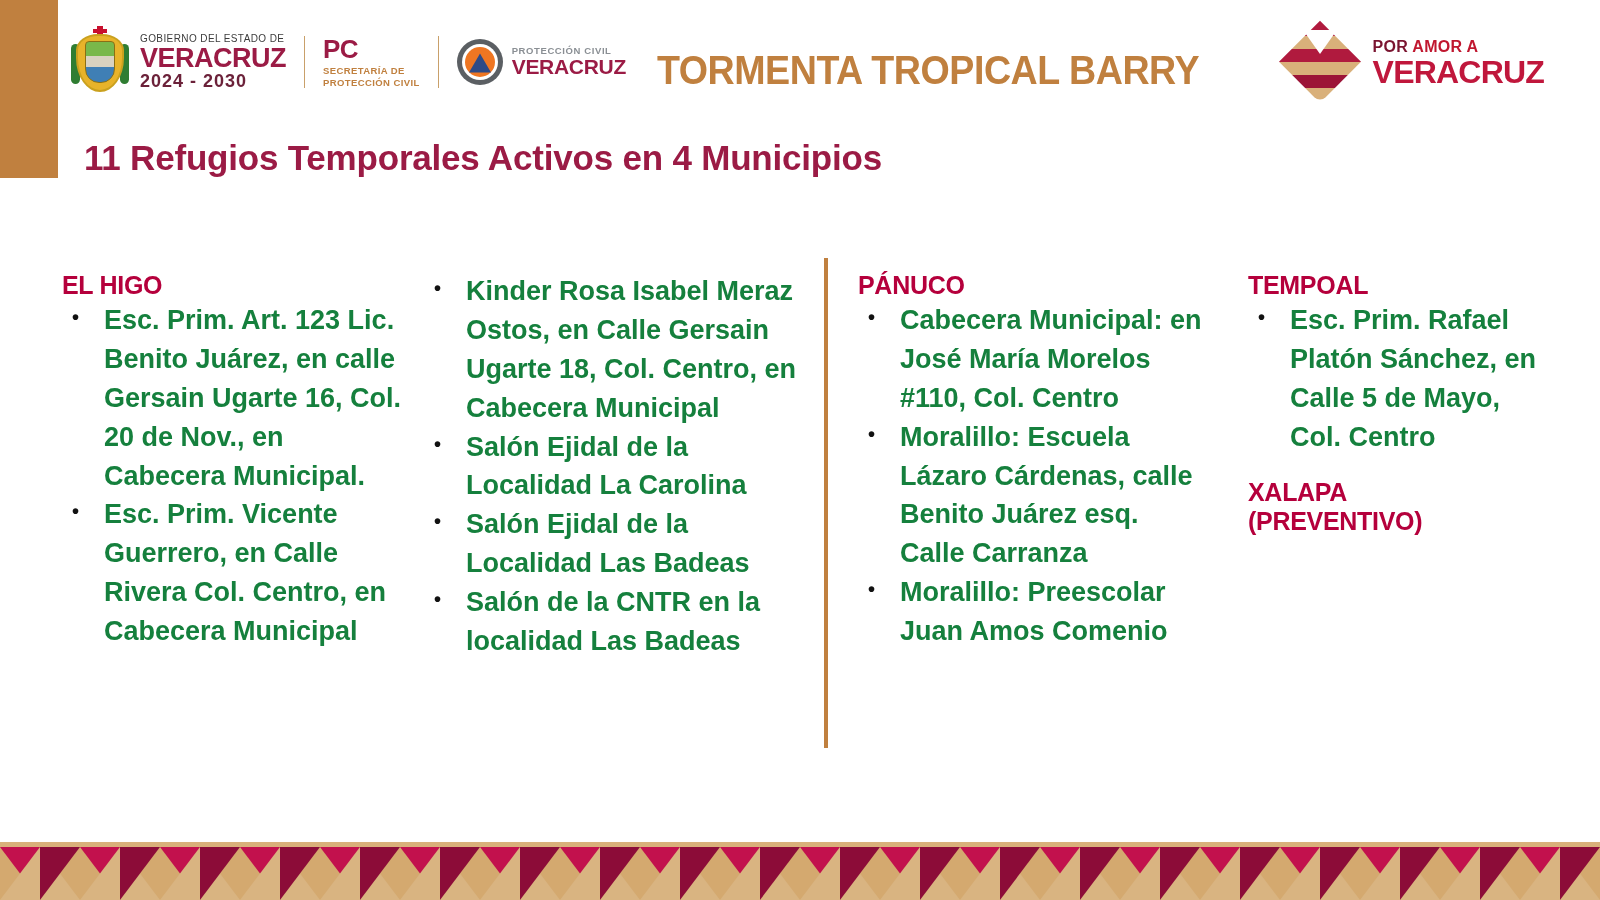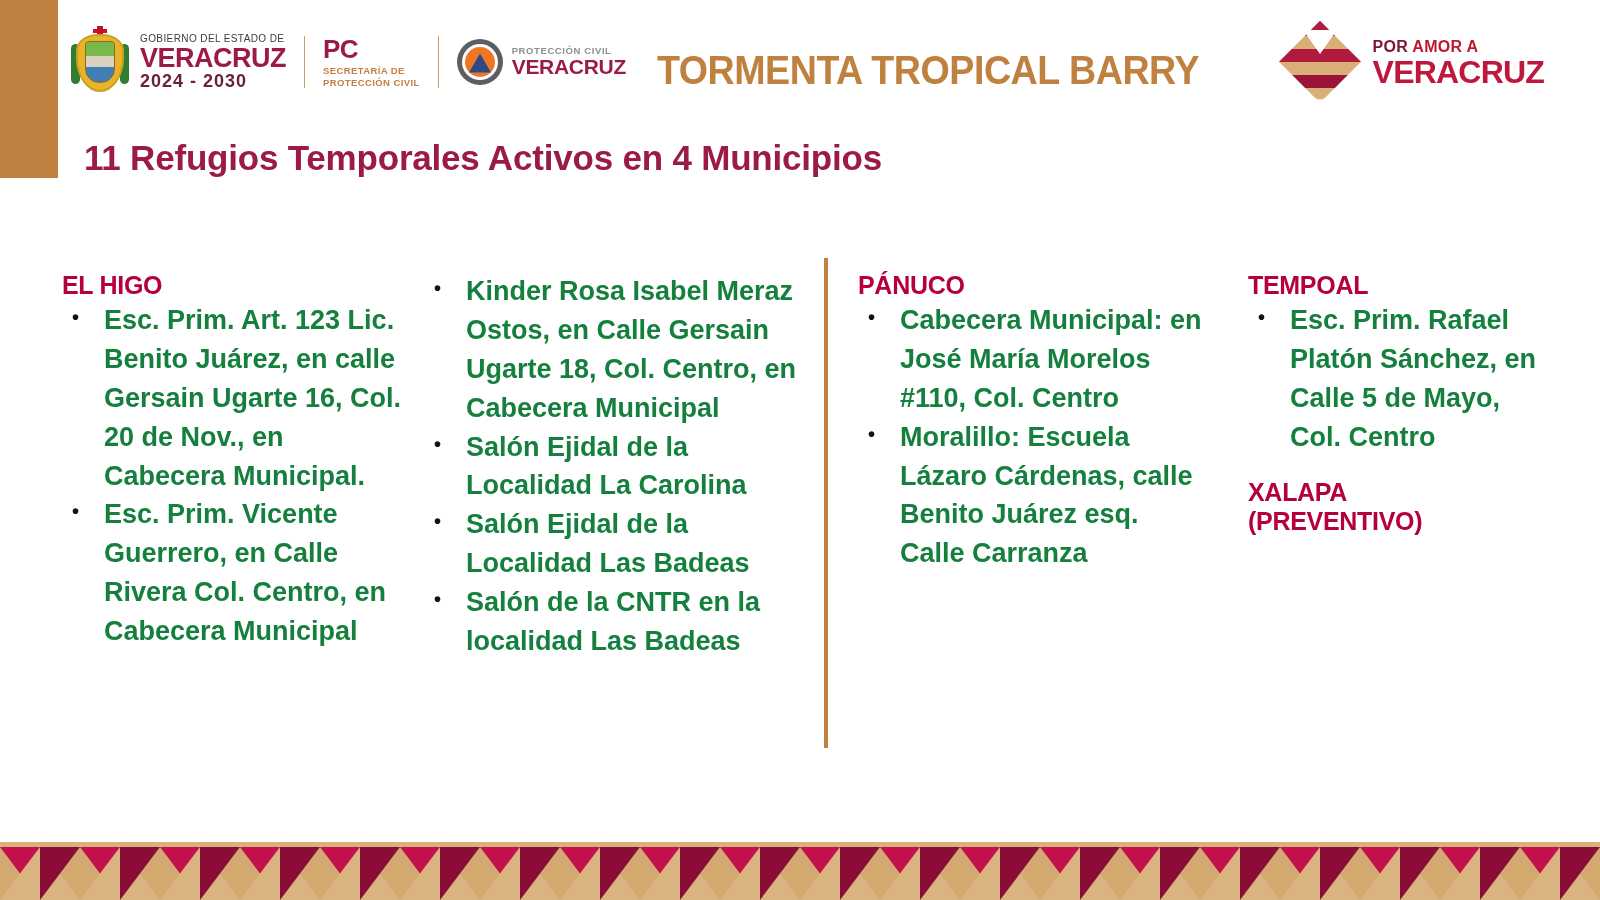--- a/index.html
+++ b/index.html
@@ -348,20 +348,21 @@
         <li>Salón Ejidal de la Localidad Las Badeas</li>
         <li>Salón de la CNTR en la localidad Las Badeas</li>
       </ul>
     </div>
 
     <div class="col col-3">
       <div class="sec-head">PÁNUCO</div>
       <ul class="items">
         <li>Cabecera Municipal: en José María Morelos #110, Col. Centro</li>
         <li>Moralillo: Escuela Lázaro Cárdenas, calle Benito Juárez esq. Calle Carranza</li>
+        <li>Moralillo: Preescolar Juan Amos Comenio</li>
       </ul>
     </div>
 
     <div class="col col-4">
       <div class="sec-head">TEMPOAL</div>
       <ul class="items">
         <li>Esc. Prim. Rafael Platón Sánchez, en Calle 5 de Mayo, Col. Centro</li>
       </ul>
       <div class="sec-head gap-top">XALAPA</div>
       <div class="sec-head">(PREVENTIVO)</div>

